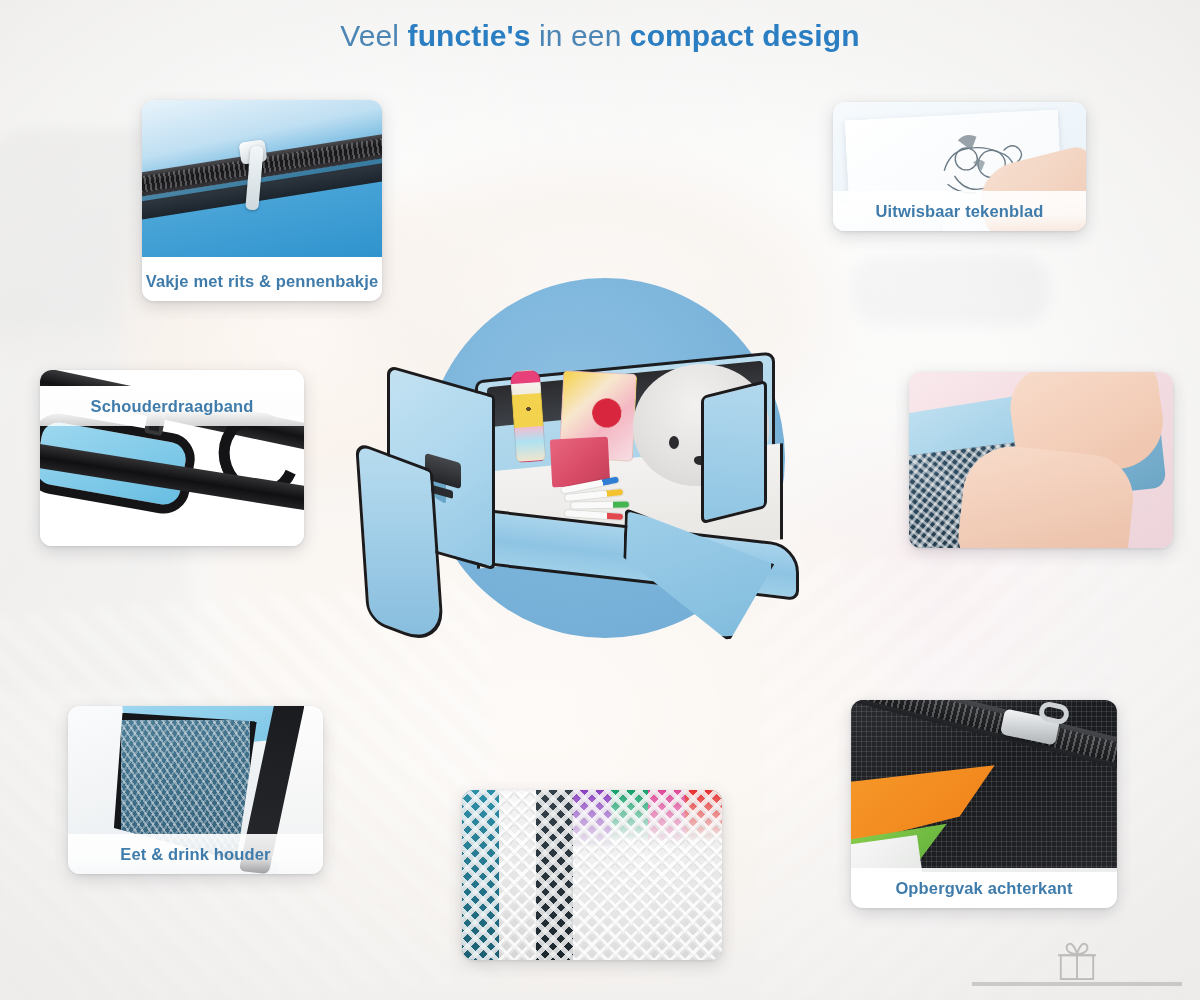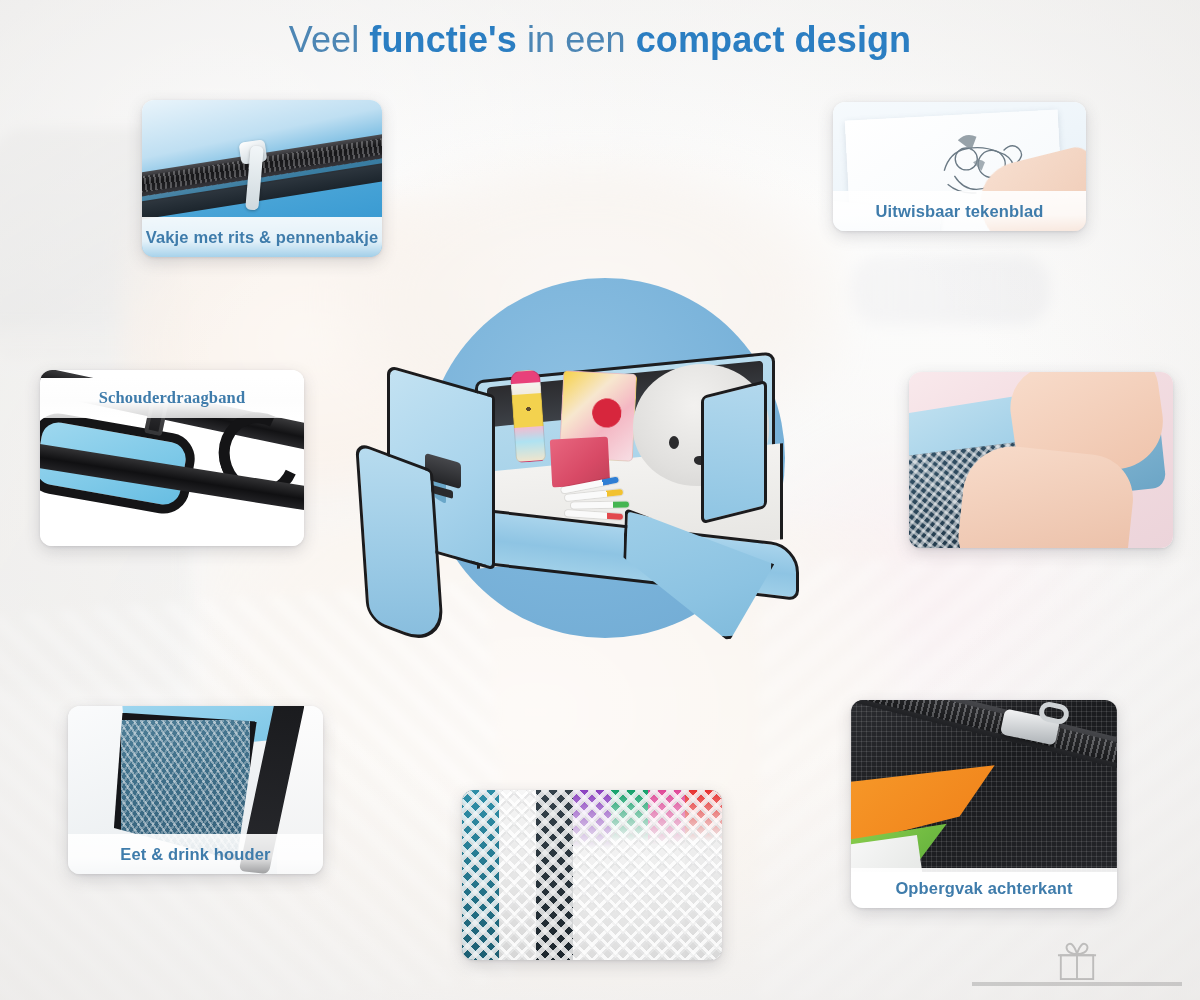--- a/index.html
+++ b/index.html
@@ -85,21 +85,21 @@
   }
   .bg-vig {
     position:absolute; inset:0;
     background:radial-gradient(ellipse 78% 70% at 50% 48%, rgba(255,255,255,0) 45%, rgba(226,224,222,.55) 100%);
   }
 
   
   .title {
     position:absolute; left:0; right:0; top:19px;
     text-align:center;
-    font-size:36px;
+    font-size:30px;
     letter-spacing:.1px;
     white-space:nowrap;
   }
   .title .t-light { color:#4d86b4; font-weight:400; }
   .title .t-bold  { color:#2b7ec2; font-weight:700; }
 
   
   .hero { position:absolute; left:425px; top:278px; width:360px; height:420px; }
   .hero-circle {
     position:absolute; left:0; top:0; width:360px; height:360px;
@@ -237,21 +237,21 @@
   .card .photo { position:absolute; left:0; right:0; overflow:hidden; }
   .card .caption {
     position:absolute; left:0; right:0;
     display:flex; align-items:center; justify-content:center;
     color:#3f7cab;
     font-weight:700; font-size:16.5px;
     letter-spacing:.15px;
     white-space:nowrap;
   }
   .cap-bottom { bottom:0; height:40px; background:linear-gradient(180deg, rgba(255,255,255,.80) 0%, #fdfdfd 42%, #ffffff 100%); }
-  .cap-top    { top:8px;    height:40px; background:linear-gradient(180deg, #ffffff 0%, #fdfdfd 58%, rgba(255,255,255,.80) 100%);font-family:Liberation Serif, serif; }
+  .cap-top    { top:16px;    height:40px; background:linear-gradient(180deg, #ffffff 0%, #fdfdfd 58%, rgba(255,255,255,.80) 100%); }
   .cap-float  { background:linear-gradient(180deg, rgba(255,255,255,.92) 0%, rgba(255,255,255,.86) 60%, rgba(255,255,255,.55) 100%); }
 
   
   
   .ph-zipper { background:linear-gradient(168deg,#e9f4fb 0%,#bfdff2 28%,#4ea7d8 52%,#3f9ed4 74%,#2f93cd 100%); }
   .ph-zipper .ztape {
     position:absolute; left:-8%; top:34%; width:118%; height:24px;
     background:linear-gradient(180deg,#4c4c50,#1d1d20 45%,#35353a 100%);
     transform:rotate(-9deg);
     box-shadow:0 10px 0 -4px rgba(0,0,0,.25);
@@ -528,21 +528,21 @@
       <div class="tray-front-rail"></div>
       <div class="tray-right-wing"></div>
       <div class="tray-left-wall">
         <span class="tray-left-pen-slot"></span>
       </div>
       <div class="tray-buckle"></div>
       <div class="tray-left-flap"></div>
     </div>
   </div>
 
-  <div class="card" style="left:142px; top:100px; width:240px; height:157px;">
+  <div class="card" style="left:142px; top:100px; width:240px; height:201px;">
     <div class="photo ph-zipper" style="top:0; height:157px;">
       <span class="ztape"></span>
       <span class="ztape2"></span>
       <span class="zslider"></span>
       <span class="zpull"></span>
     </div>
     <div class="caption cap-bottom cap-float">Vakje met rits &amp; pennenbakje</div>
   </div>
 
   <div class="card" style="left:833px; top:102px; width:253px; height:129px;">

